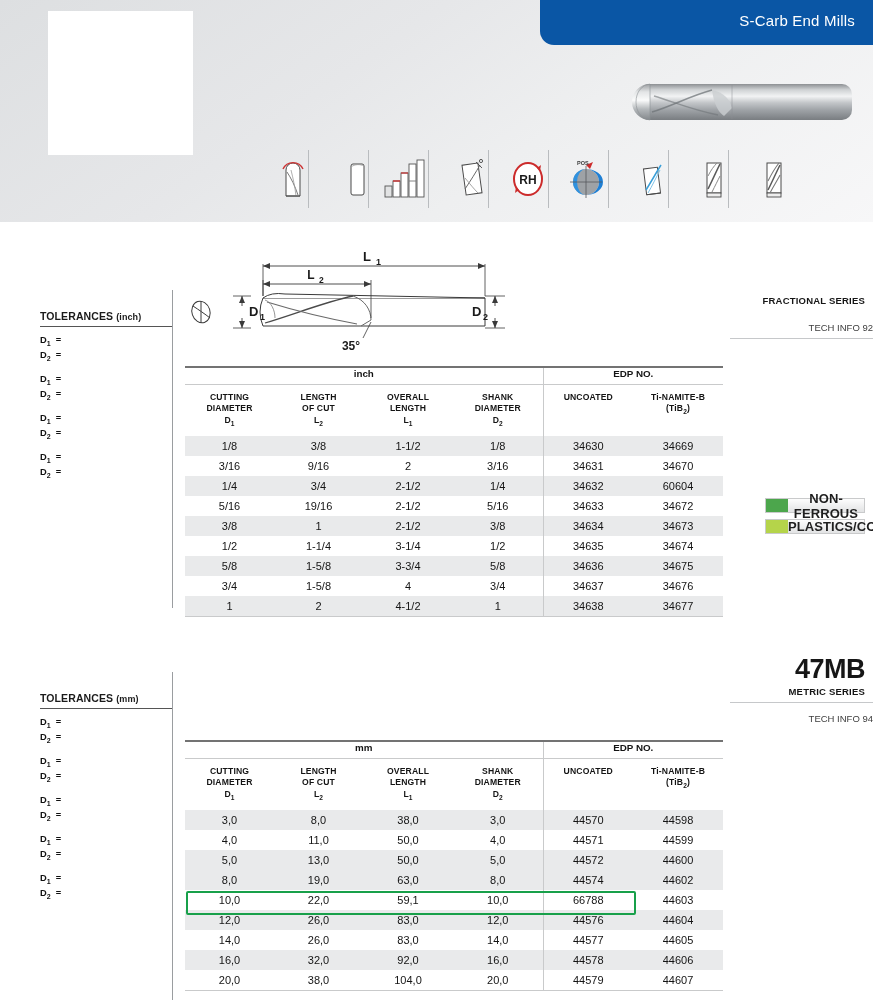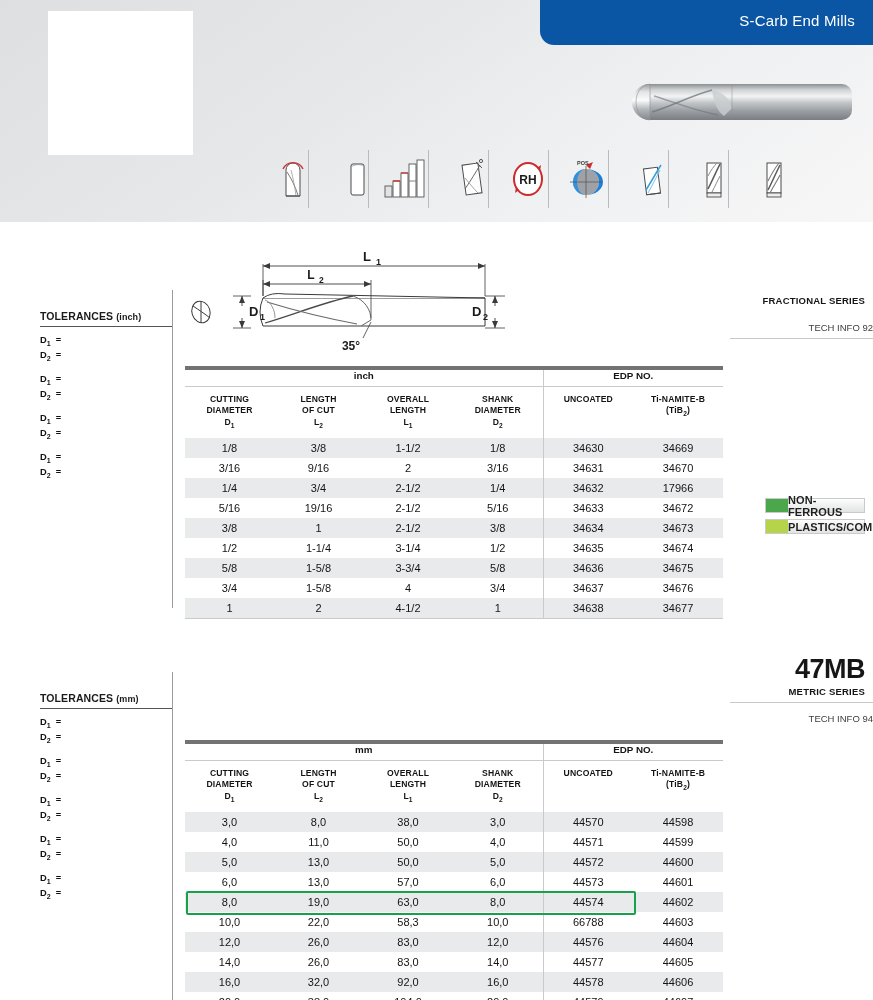--- a/index.html
+++ b/index.html
@@ -95,21 +95,21 @@
 
   
   .legend { position: absolute; left: 765px; top: 498px; width: 100px; }
   .legend-row {
     display: flex; align-items: center; height: 15px; margin-bottom: 6px;
     background: linear-gradient(180deg,#fdfdfd,#e2e3e4);
     border: 1px solid #c9cacb;
   }
   .legend-swatch { width: 22px; height: 13px; flex: none; }
   .legend-label {
-    flex: 1; font-size: 11px; font-weight: bold; color: #1f1f1f;
+    flex: 1; text-align: center; font-size: 13px; font-weight: bold; color: #1f1f1f;
     letter-spacing: .1px;
   }
 
   
   .spec-table {
     position: absolute; left: 185px; width: 538px;
     border-collapse: collapse; table-layout: fixed;
   }
   #table-fractional { top: 138px; }
   #table-metric { top: 130px; }
@@ -118,21 +118,21 @@
   .spec-table col.c3 { width: 90px; }
   .spec-table col.c4 { width: 90px; }
   .spec-table col.c5 { width: 90px; }
   .spec-table col.c6 { width: 90px; }
 
   .spec-table th, .spec-table td {
     text-align: center; font-size: 10.5px; color: #141414; padding: 0;
   }
   .row-unit th {
     font-size: 9.8px; font-weight: bold; padding: 0 0 5px;
-    border-top: 4px solid #737373; border-bottom: 1px solid #c9cacb;
+    border-top: 2px solid #737373; border-bottom: 1px solid #c9cacb;
   }
   .row-head th {
     font-size: 8.6px; font-weight: bold; line-height: 1.32;
     padding: 7px 0 8px; vertical-align: top; letter-spacing: .15px;
   }
   .row-head th sub, .row-unit th sub { font-size: 6.6px; }
   .sep-left { border-left: 1px solid #c9cacb; }
   .spec-table tbody td {
     height: 20px; line-height: 20px; font-size: 11px;
   }
@@ -440,21 +440,21 @@
             <td>3/16</td>
             <td class="sep-left">34631</td>
             <td>34670</td>
           </tr>
           <tr class="alt">
             <td>1/4</td>
             <td>3/4</td>
             <td>2-1/2</td>
             <td>1/4</td>
             <td class="sep-left">34632</td>
-            <td>17966</td>
+            <td>60604</td>
           </tr>
           <tr>
             <td>5/16</td>
             <td>19/16</td>
             <td>2-1/2</td>
             <td>5/16</td>
             <td class="sep-left">34633</td>
             <td>34672</td>
           </tr>
           <tr class="alt">
@@ -606,40 +606,32 @@
             <td>44599</td>
           </tr>
           <tr class="alt">
             <td>5,0</td>
             <td>13,0</td>
             <td>50,0</td>
             <td>5,0</td>
             <td class="sep-left">44572</td>
             <td>44600</td>
           </tr>
-          <tr>
-            <td>6,0</td>
-            <td>13,0</td>
-            <td>57,0</td>
-            <td>6,0</td>
-            <td class="sep-left">44573</td>
-            <td>44601</td>
-          </tr>
           <tr class="alt">
             <td>8,0</td>
             <td>19,0</td>
             <td>63,0</td>
             <td>8,0</td>
             <td class="sep-left">44574</td>
             <td>44602</td>
           </tr>
           <tr>
             <td>10,0</td>
             <td>22,0</td>
-            <td>58,3</td>
+            <td>59,1</td>
             <td>10,0</td>
             <td class="sep-left">66788</td>
             <td>44603</td>
           </tr>
           <tr class="alt">
             <td>12,0</td>
             <td>26,0</td>
             <td>83,0</td>
             <td>12,0</td>
             <td class="sep-left">44576</td>

